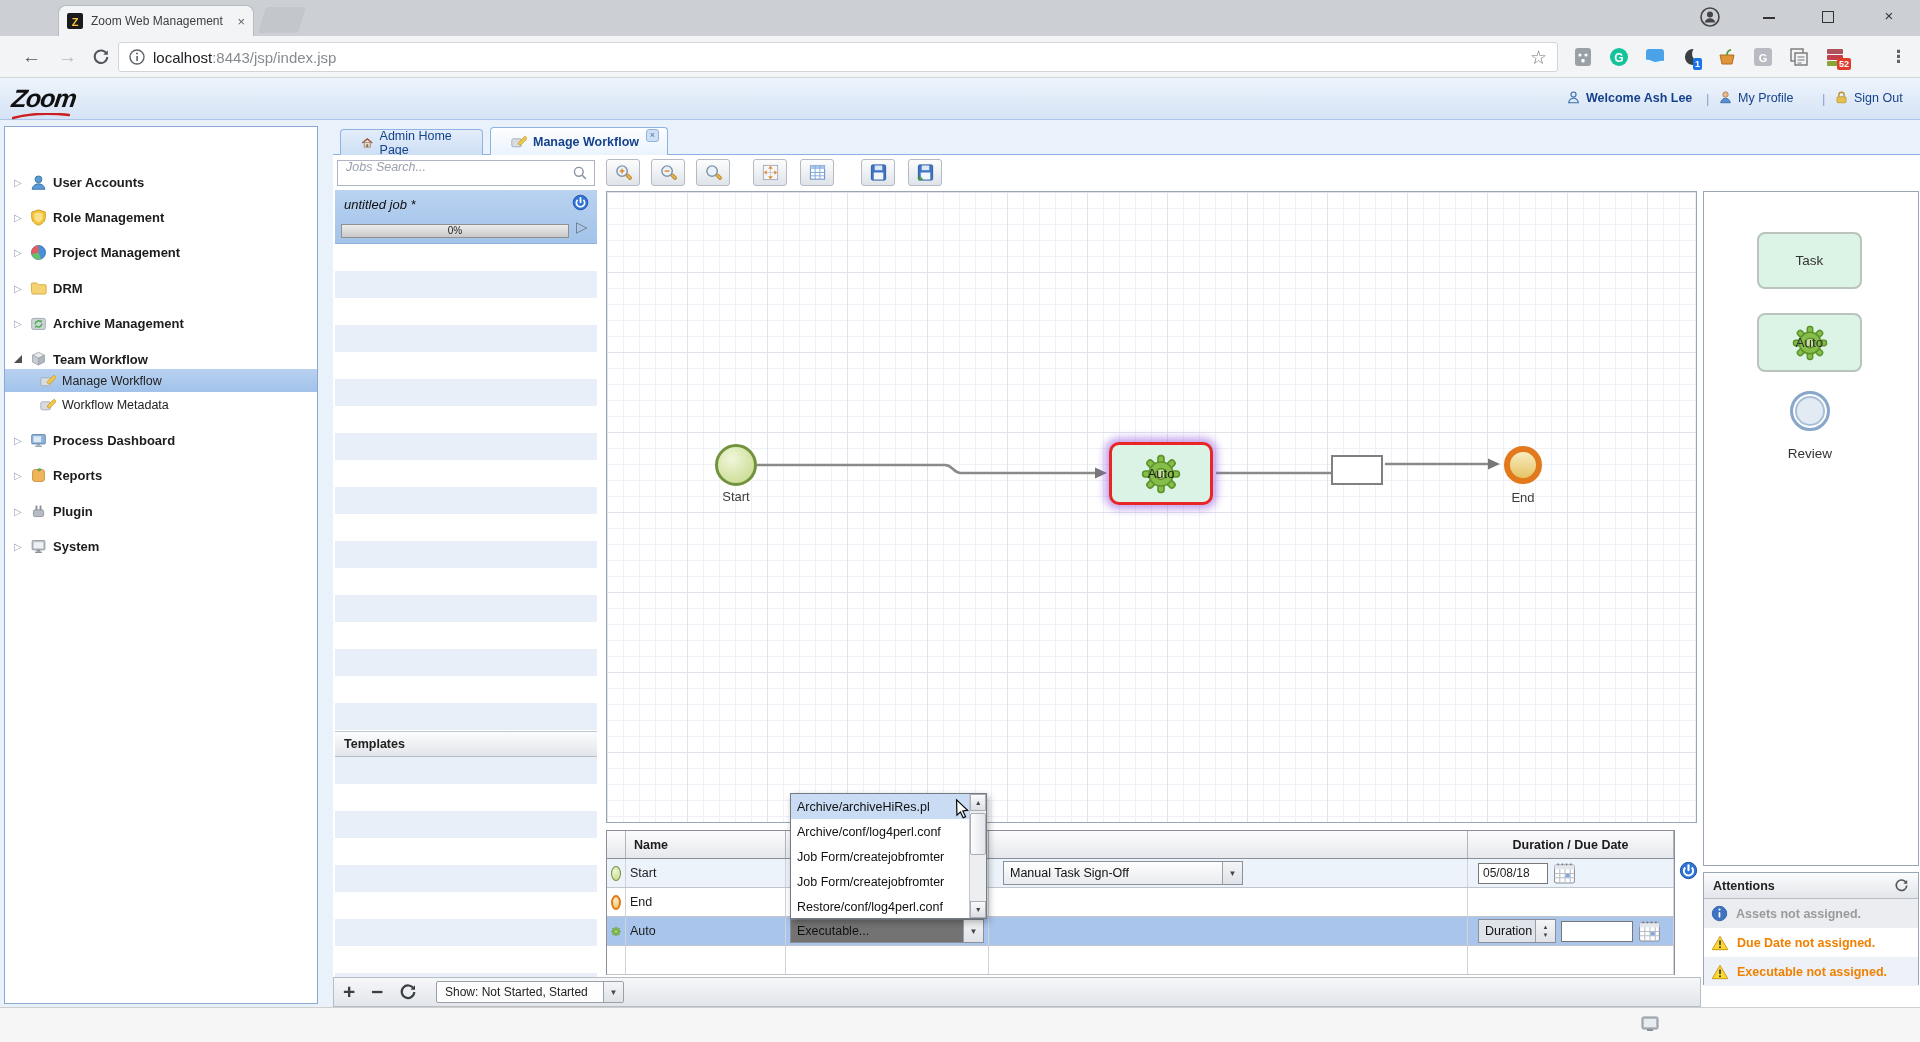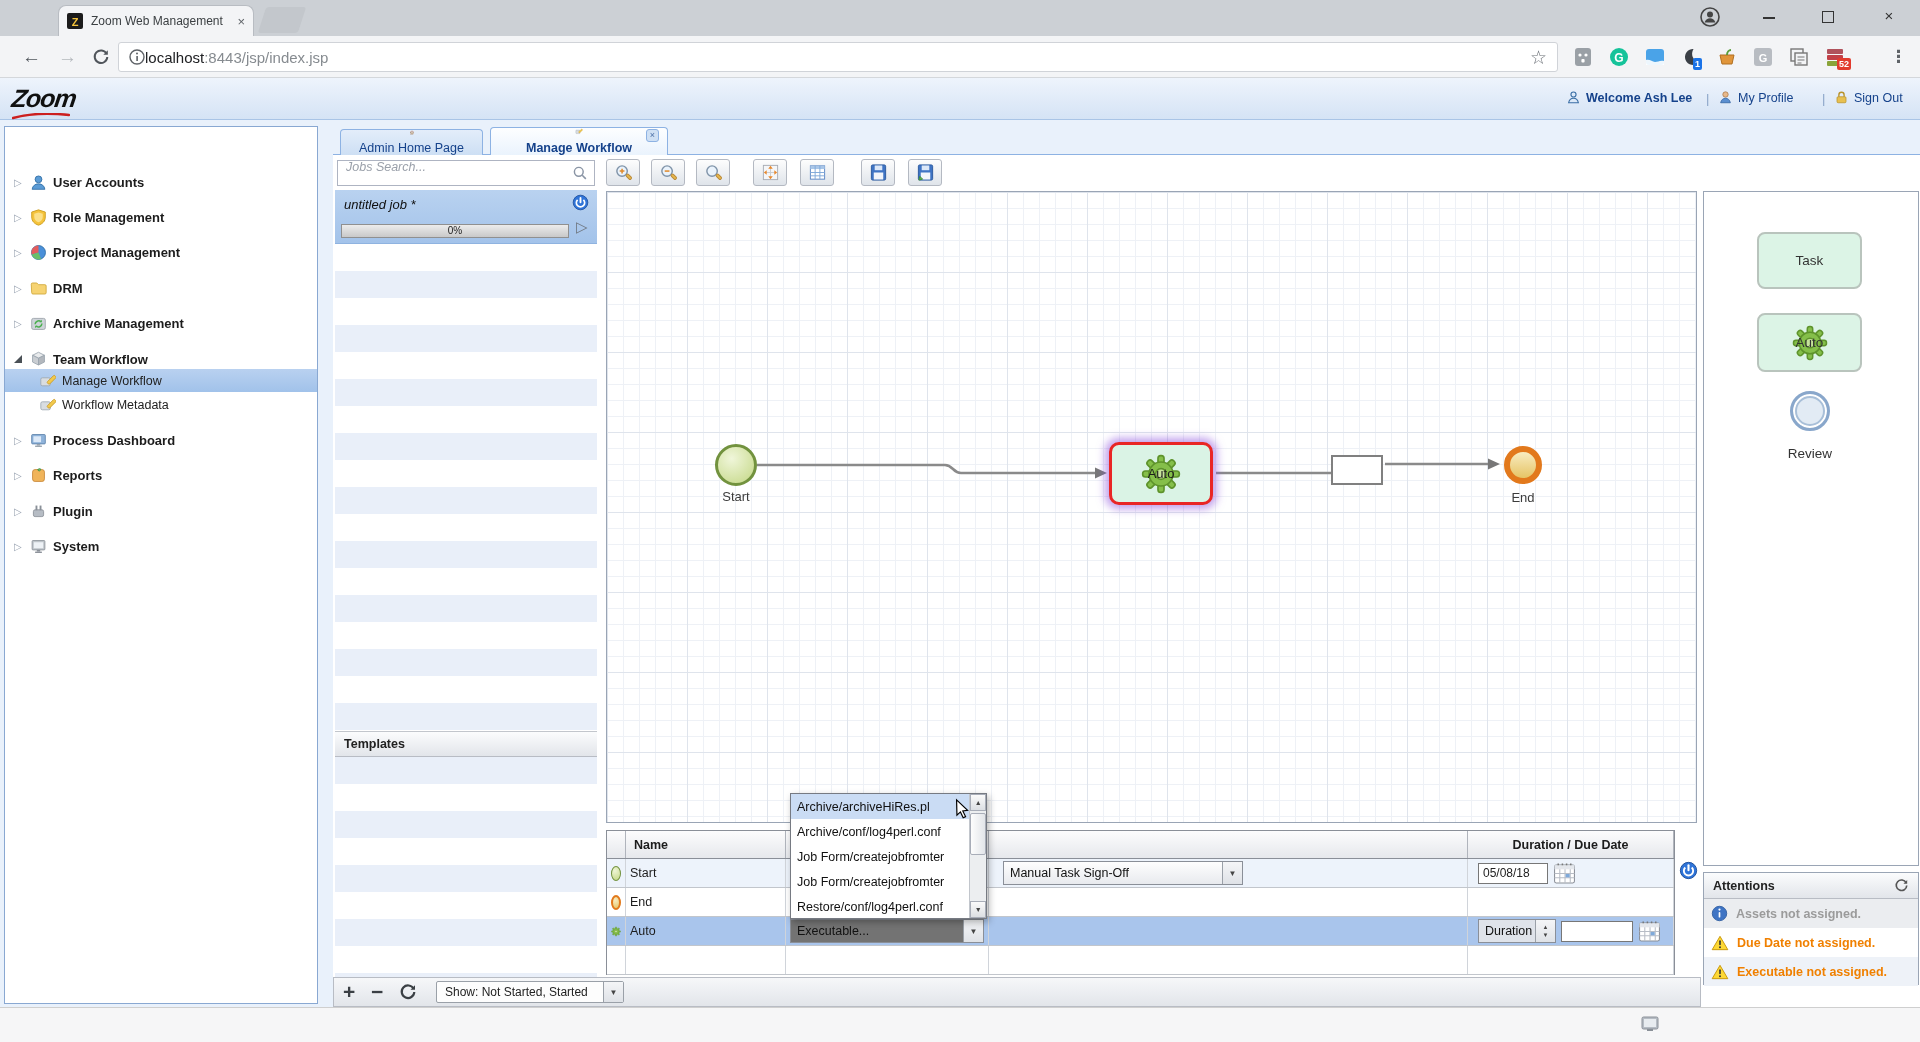--- a/index.html
+++ b/index.html
@@ -14,21 +14,21 @@
   .btab{left:58px;top:5px;width:196px;height:31px;background:#f3f4f6;border:1px solid #b8bcc2;border-bottom:none;
         border-radius:8px 8px 0 0;display:flex;align-items:center;padding:0 8px;gap:8px;}
   .btab-title{font-size:12px;color:#3c4043;white-space:nowrap;overflow:hidden;flex:1;}
   .btab-close{color:#5f6368;font-size:13px;cursor:default;}
   .tabstub{left:262px;top:7px;width:40px;height:26px;background:#c3c7cc;transform:skewX(-18deg);border-radius:3px;}
   .winbtn{color:#333;font-size:15px;text-align:center;width:30px;}
   .toolrow{left:0;top:36px;width:1920px;height:42px;background:#f3f4f6;border-bottom:1px solid #d4d7db;}
   .navglyph{font-size:19px;color:#50555b;}
   .navglyph.dis{color:#b4b8bd;}
   .omnibox{left:118px;top:42px;width:1440px;height:30px;background:#fff;border:1px solid #d0d3d8;border-radius:3px;
-           display:flex;align-items:center;padding:0 10px;}
+           display:flex;align-items:center;padding:0 10px;gap:8px;}
   .url{font-size:15px;white-space:nowrap;}
   .url .host{color:#202124;} .url .rest{color:#868b90;}
   .badge{position:absolute;font-size:9px;color:#fff;border-radius:2px;padding:0 2px;line-height:12px;font-weight:bold;}
 
   
   .appheader{left:0;top:78px;width:1920px;height:42px;background:linear-gradient(#eef4fc,#d5e3f5);
              border-bottom:1px solid #a9c4e6;}
   .logo{font-size:25px;font-weight:900;font-style:italic;color:#101010;letter-spacing:-1px;transform:skewX(-8deg);}
   .hlink{font-size:12.5px;color:#15428b;display:flex;align-items:center;gap:5px;}
   .hdiv{color:#8aa4c8;font-size:13px;}
@@ -43,21 +43,21 @@
   .sb-collapse{width:21px;height:18px;background:#e8f1fc;border:1px solid #9ab6e0;border-radius:3px;color:#3a6ea5;
                font-size:12px;line-height:16px;text-align:center;font-weight:bold;}
   .tree-item{position:absolute;height:24px;display:flex;align-items:center;gap:6px;font-size:13px;font-weight:bold;color:#1c1c1c;}
   .tree-child{font-weight:normal;font-size:12.5px;color:#222;}
   .tri-c{color:#9aa4b2;font-size:10px;width:10px;}
   .tri-e{width:0;height:0;border-left:8px solid transparent;border-bottom:8px solid #4a5056;margin-right:2px;}
   .sel-row{left:5px;top:369px;width:312px;height:23px;background:linear-gradient(#b9d1f0,#a1c2ea);}
 
   
   .apptab{position:absolute;border:1px solid #8db2e3;border-bottom:none;border-radius:4px 4px 0 0;
-          display:flex;align-items:center;gap:6px;padding:0 12px;font-size:12.5px;color:#15428b;flex-direction:column;}
+          display:flex;align-items:center;gap:6px;padding:0 20px;font-size:12.5px;color:#15428b;}
   .tabline{left:333px;top:154px;width:1587px;height:1px;background:#8db2e3;}
 
   .mainbody{left:333px;top:155px;width:1587px;height:852px;background:#fff;}
 
   
   .search{left:337px;top:160px;width:258px;height:26px;border:1px solid #aeb4c2;background:#fff;font-size:12.5px;
           padding:0 26px 12px 8px;color:#333;}
   .search::placeholder{font-style:italic;color:#9aa0aa;}
   .btn3d{position:absolute;background:linear-gradient(#fdfdfd,#dfe4ea);border:1px solid #b4b9c2;border-radius:3px;
          display:flex;align-items:center;justify-content:center;}

